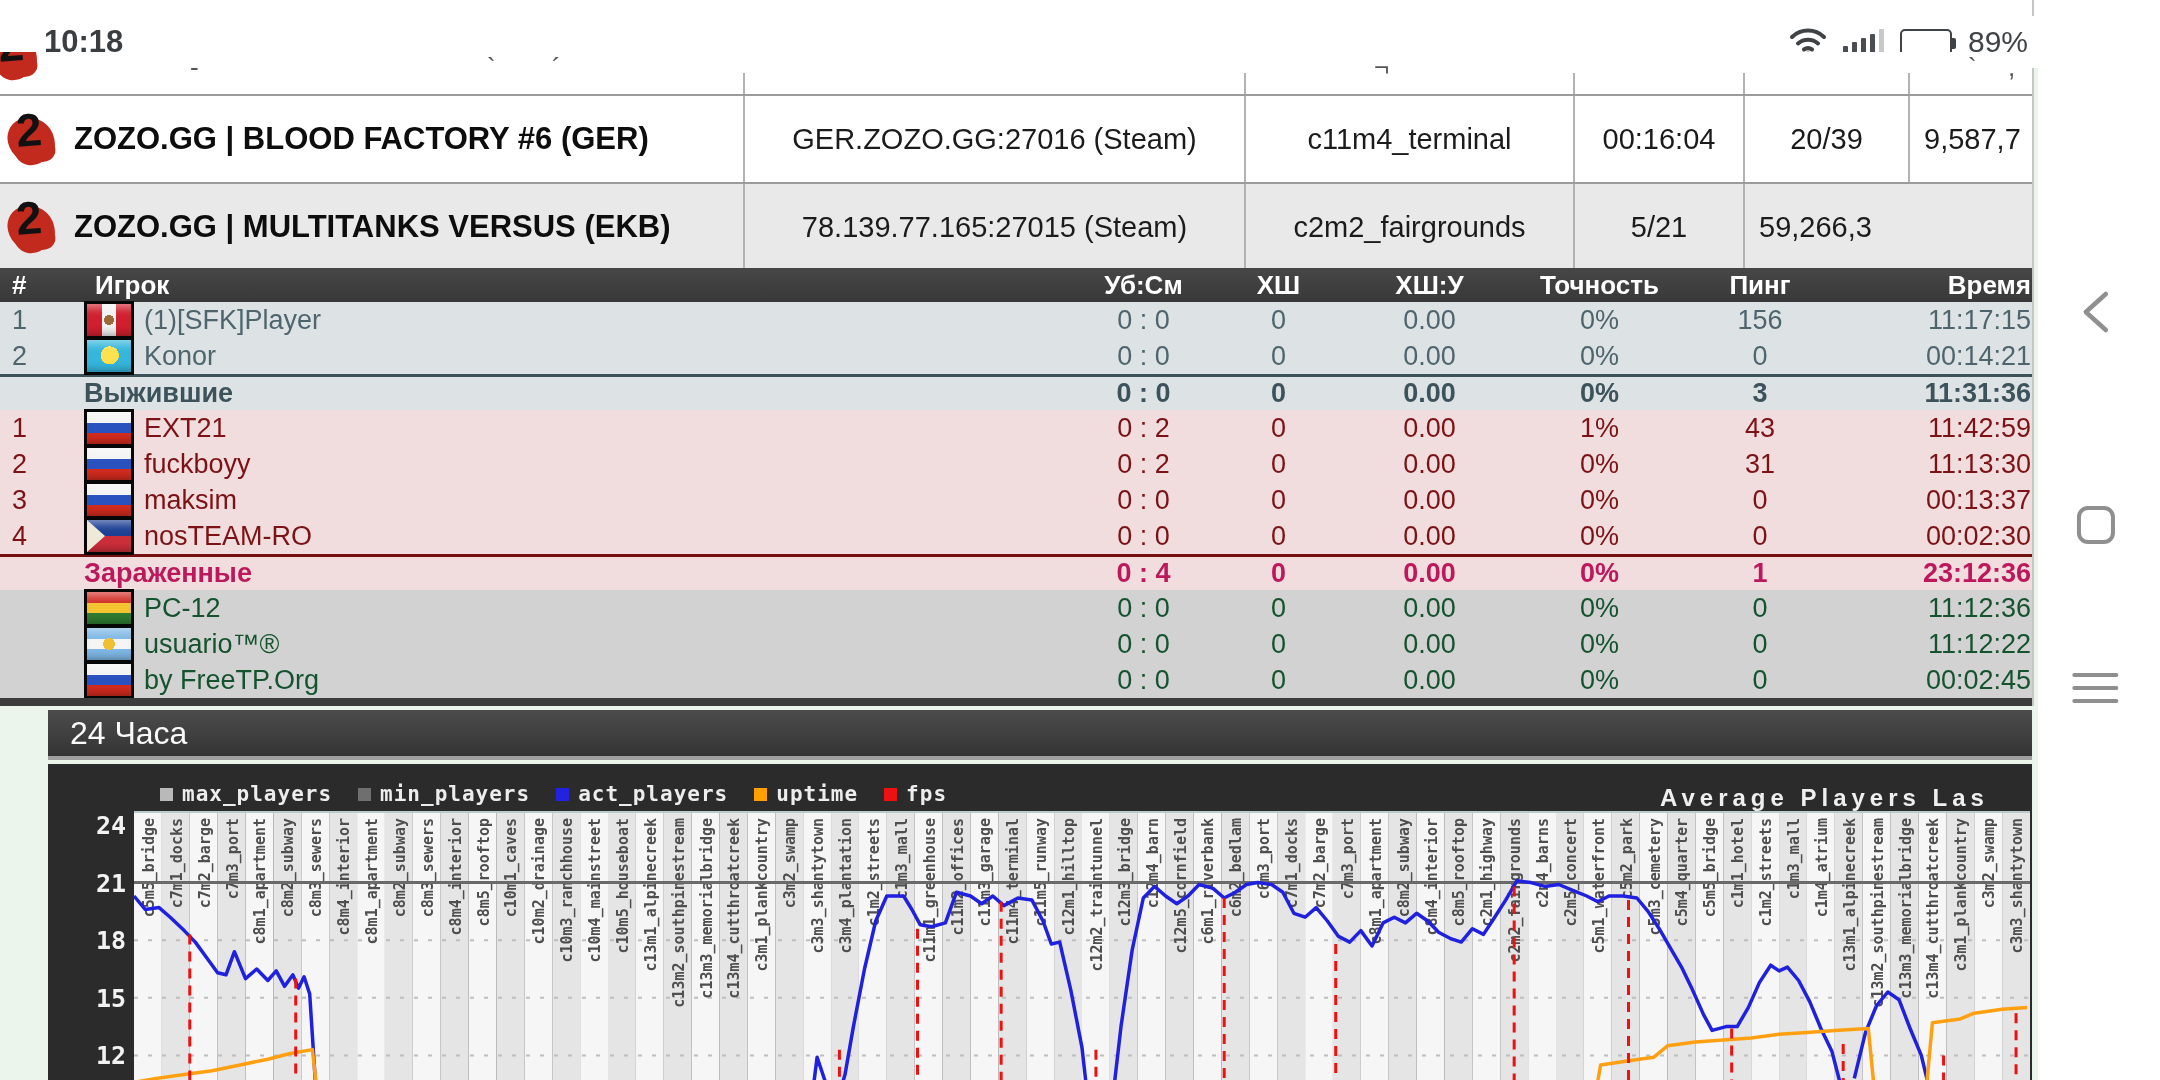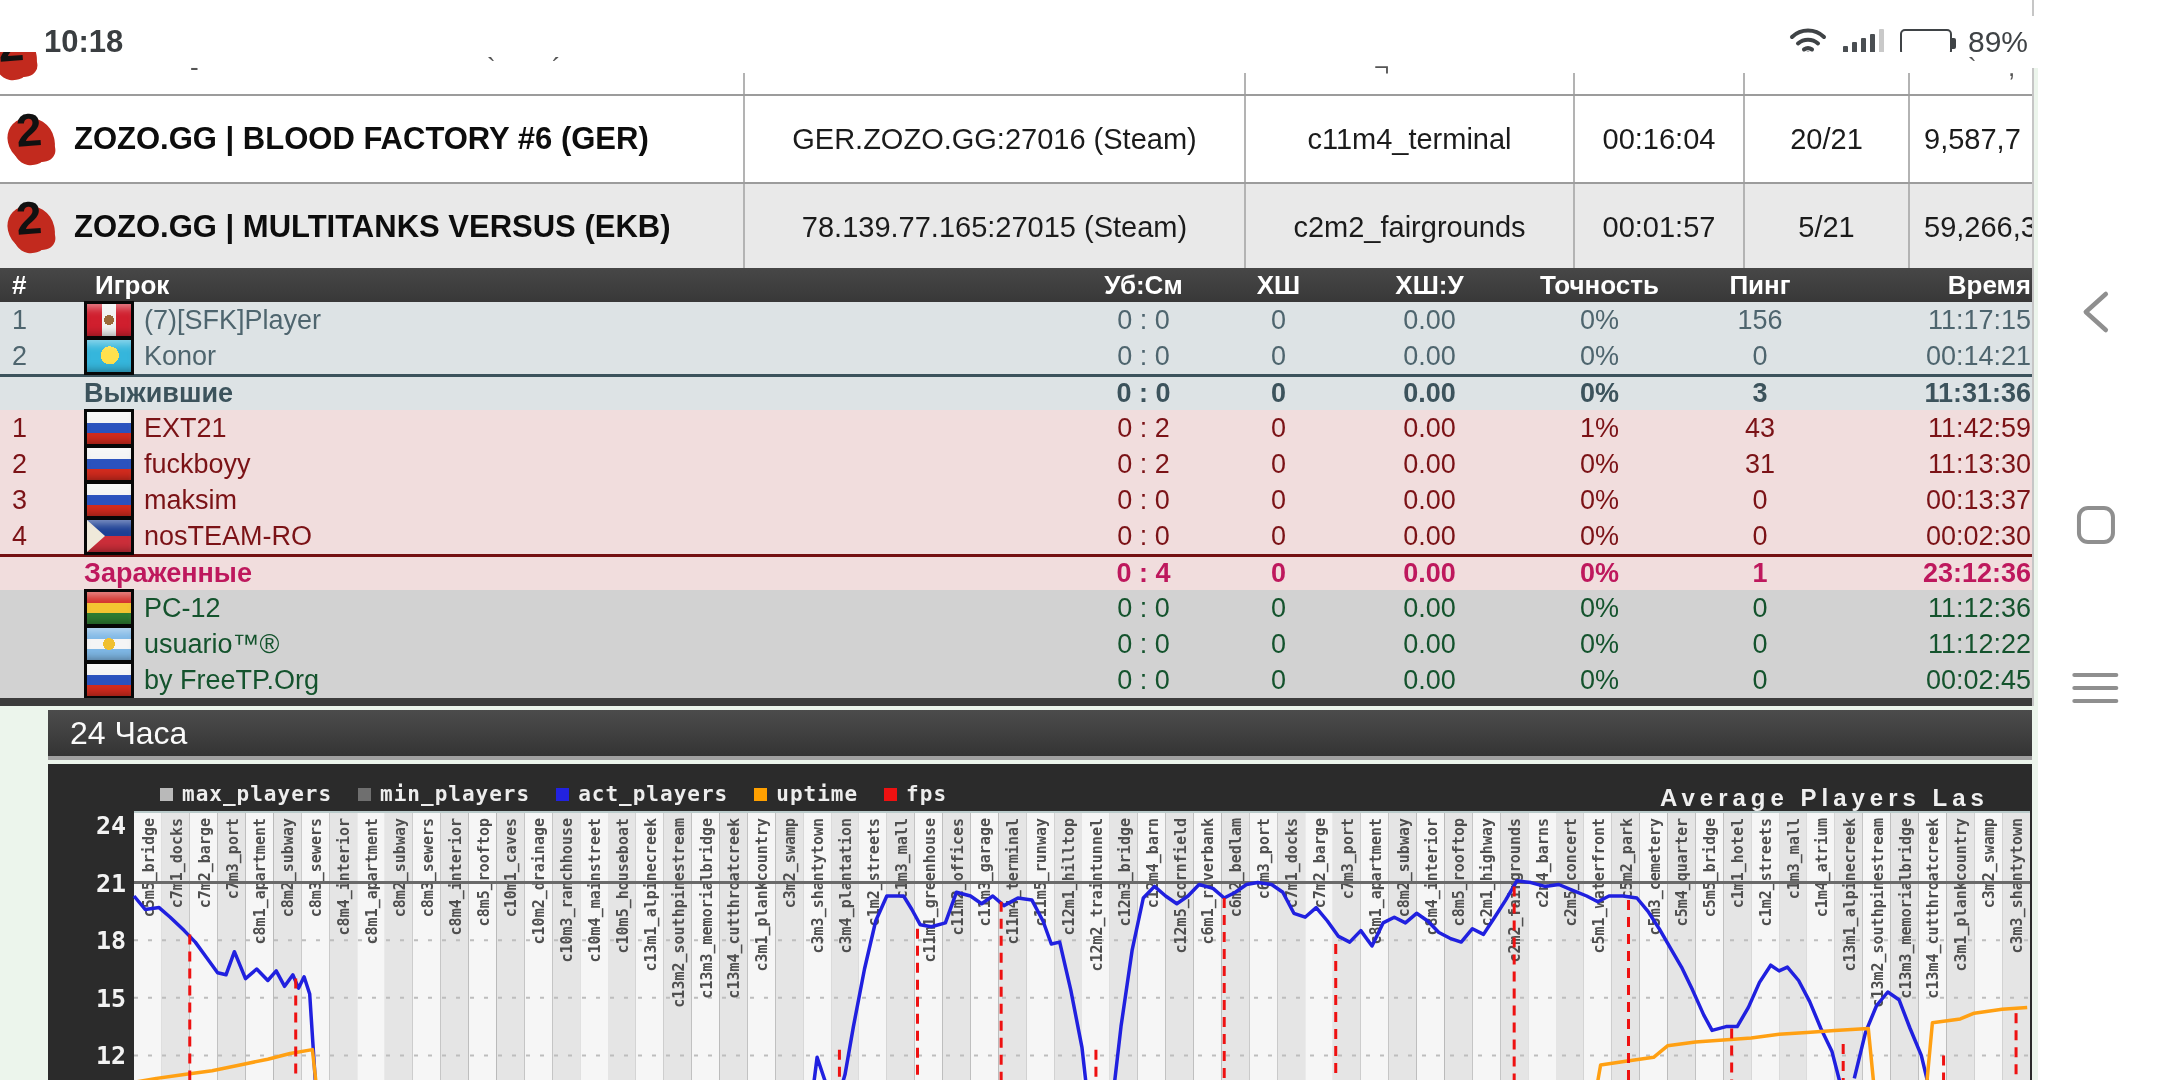--- a/index.html
+++ b/index.html
@@ -157,34 +157,33 @@
           <div class="scell name">
             <span class="l4d2">
               <span class="blob"></span>
               <span class="two">2</span>
             </span>
             <span class="sname">ZOZO.GG | BLOOD FACTORY #6 (GER)</span>
           </div>
           <div class="scell">GER.ZOZO.GG:27016 (Steam)</div>
           <div class="scell">c11m4_terminal</div>
           <div class="scell">00:16:04</div>
-          <div class="scell">20/21</div>
+          <div class="scell">20/39</div>
           <div class="scell last">9,587,7</div>
         </div>
         <div class="srow alt">
           <div class="scell name">
             <span class="l4d2">
               <span class="blob"></span>
               <span class="two">2</span>
             </span>
             <span class="sname">ZOZO.GG | MULTITANKS VERSUS (EKB)</span>
           </div>
           <div class="scell">78.139.77.165:27015 (Steam)</div>
           <div class="scell">c2m2_fairgrounds</div>
-          <div class="scell">00:01:57</div>
           <div class="scell">5/21</div>
           <div class="scell last">59,266,3</div>
         </div>
       </div>
   </div>
 
   <div class="player-table">
     <div class="p-head">
       <span class="chead-num">#</span>
       <span class="cname">Игрок</span>
@@ -193,21 +192,21 @@
       <span class="cc">ХШ:У</span>
       <span class="cc">Точность</span>
       <span class="cc">Пинг</span>
       <span class="ct">Время</span>
     </div>
     <div id="player-rows">
         <div class="prow survivor">
           <span class="cnum">1</span>
           <span class="cname">
             <span class="flag peru"></span>
-            <span>(7)[SFK]Player</span>
+            <span>(1)[SFK]Player</span>
           </span>
           <span class="cc">0 : 0</span>
           <span class="cc">0</span>
           <span class="cc">0.00</span>
           <span class="cc">0%</span>
           <span class="cc">156</span>
           <span class="ct">11:17:15</span>
         </div>
         <div class="prow survivor">
           <span class="cnum">2</span>

